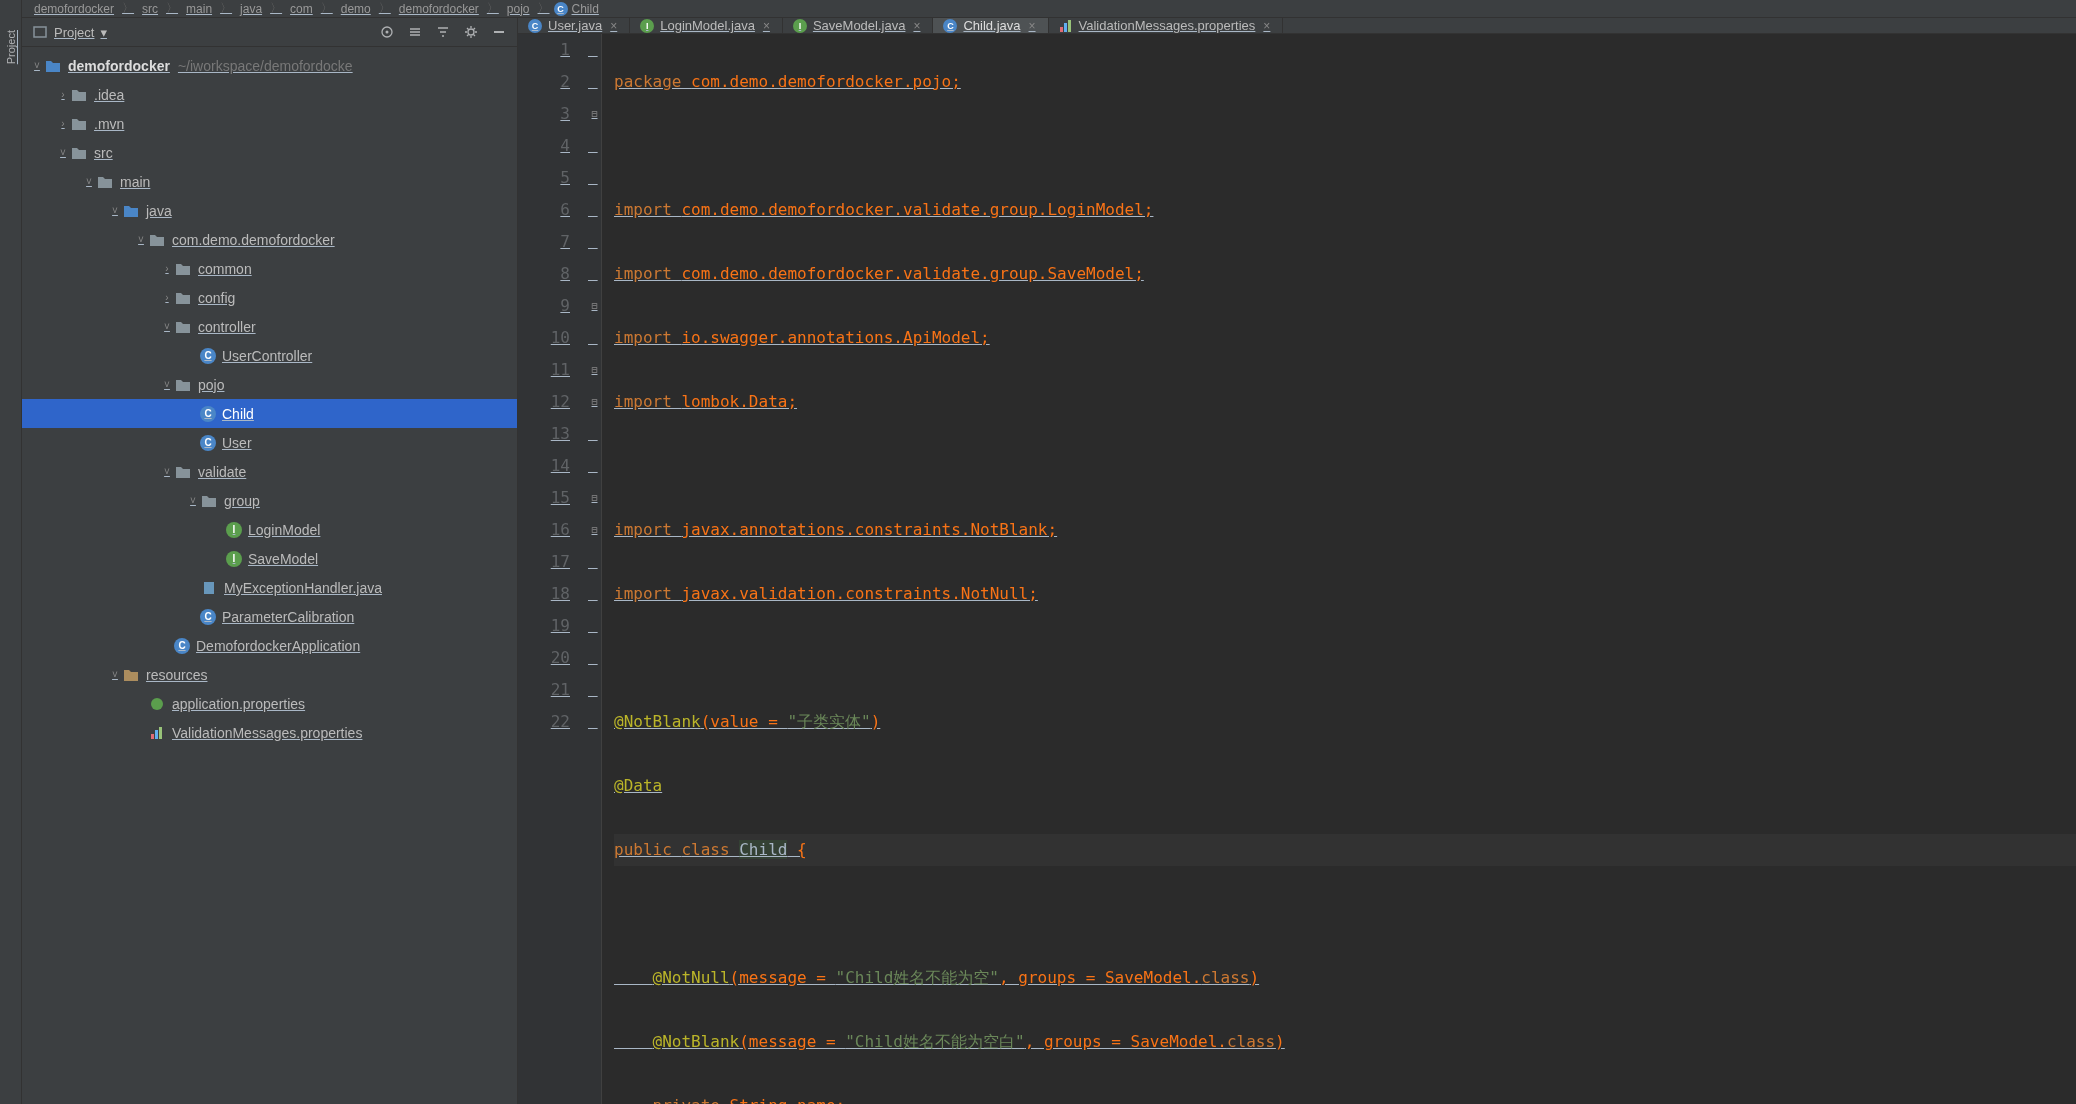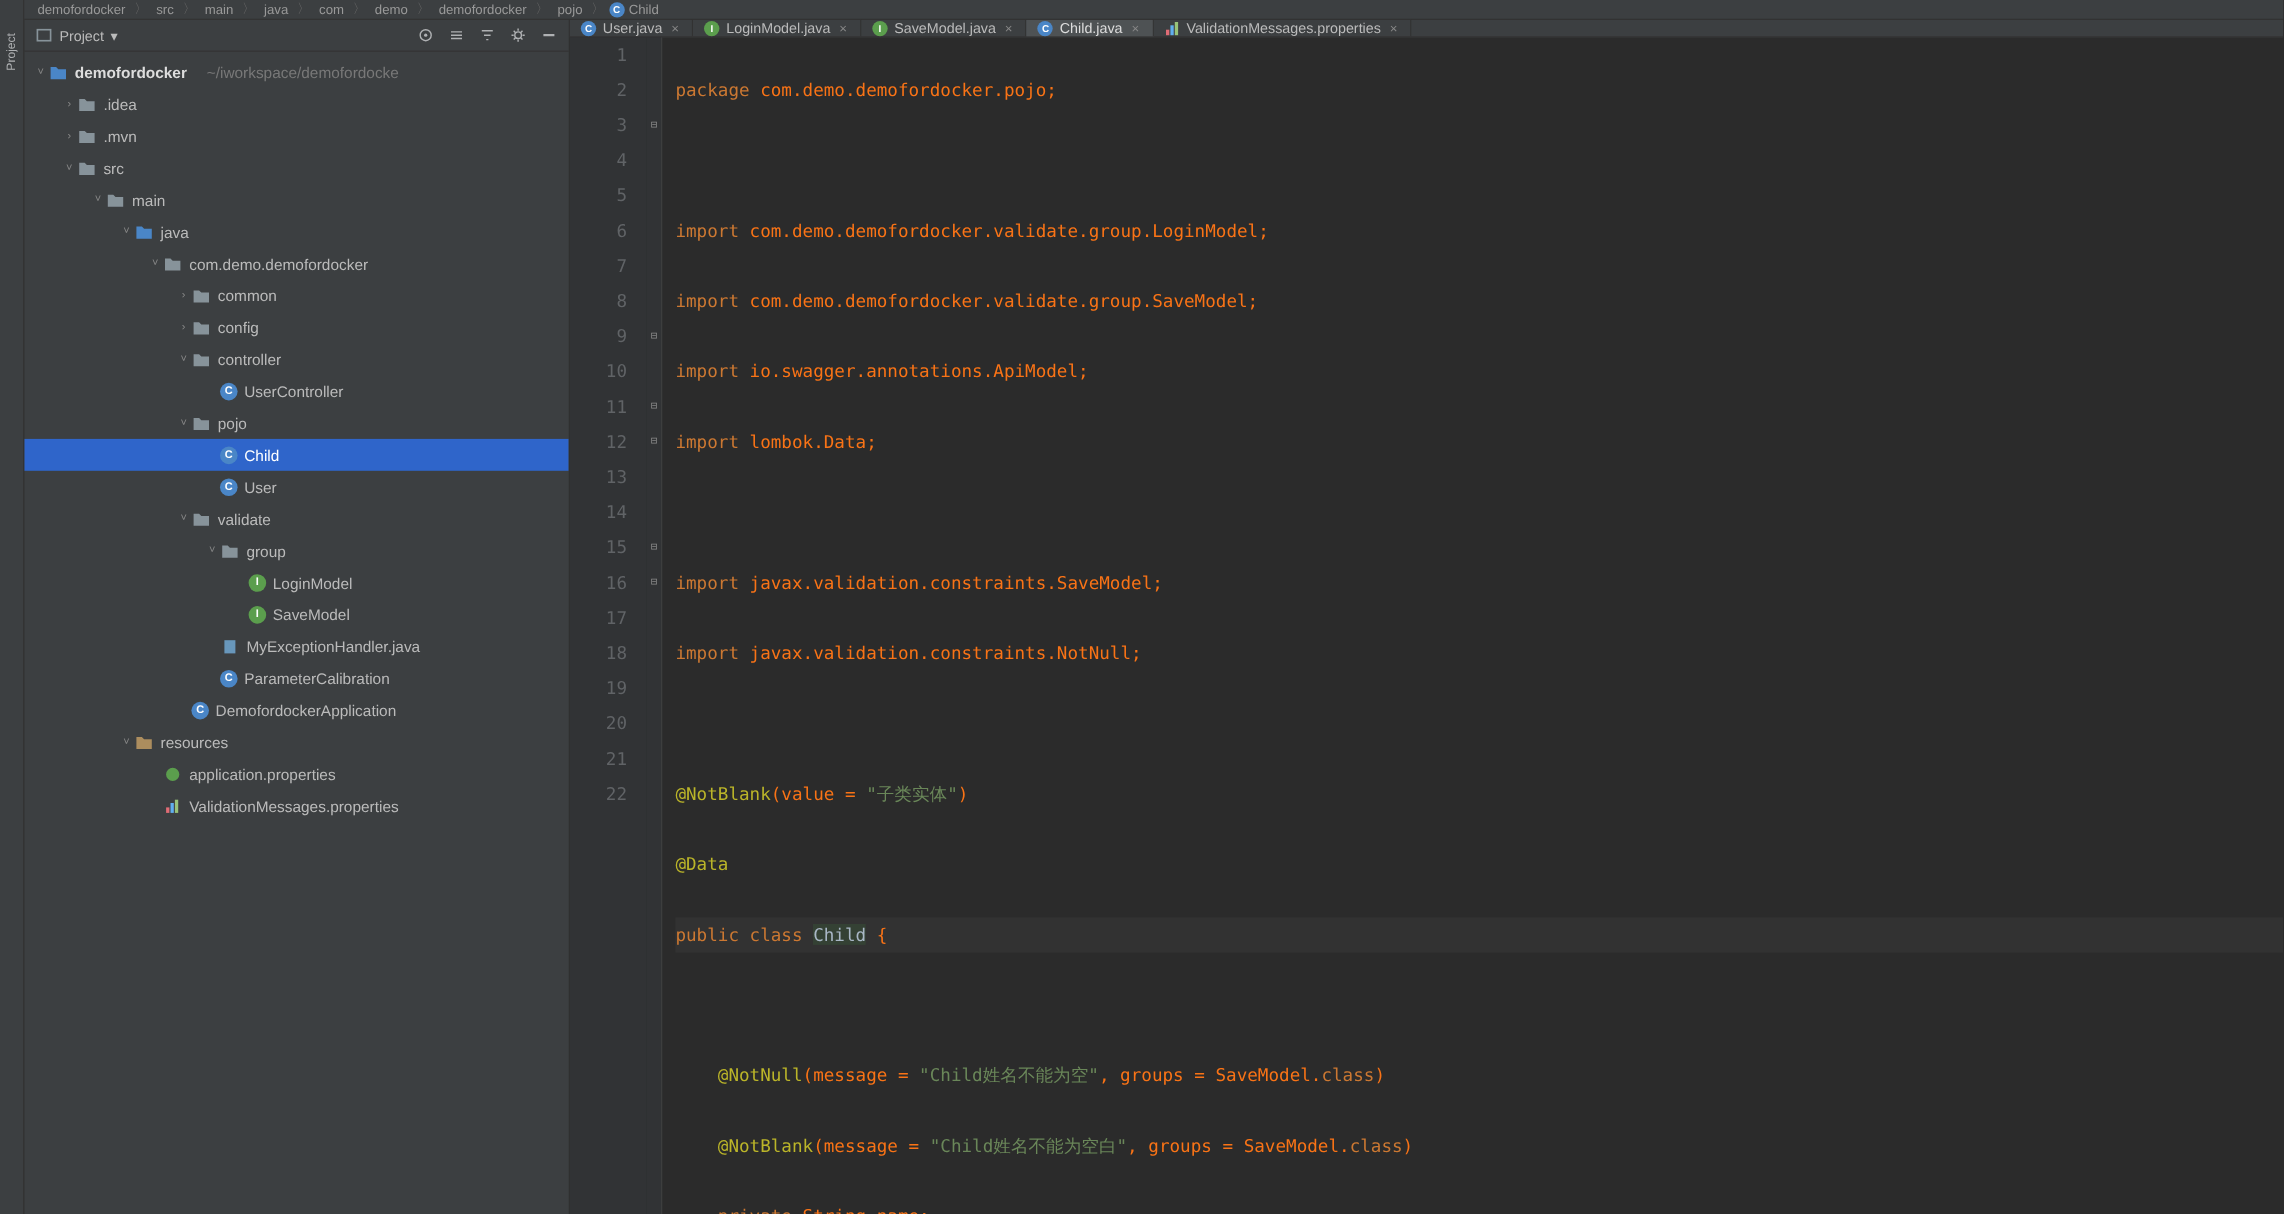--- a/index.html
+++ b/index.html
@@ -4,21 +4,21 @@
   <style>
     * { margin: 0; padding: 0; box-sizing: border-box; }
     body {
       font-family: -apple-system, BlinkMacSystemFont, 'Segoe UI', sans-serif;
       background: #2b2b2b;
       color: #a9b7c6;
       font-size: 13px;
       overflow: hidden;
       height: 100vh;
     }
-    .container { display: flex; height: 100vh; }
+    .container { display: flex; height: 100vh; text-decoration: underline; }
     
     
     .left-rail {
       width: 22px;
       background: #3c3f41;
       border-right: 1px solid #323232;
       display: flex;
       flex-direction: column;
       align-items: center;
       padding-top: 30px;
@@ -130,21 +130,21 @@
       color: #fff;
       font-size: 10px;
       font-weight: bold;
     }
     .java-icon { color: #6897bb; }
     .prop-icon { color: #5b9e4d; }
     .res-icon { color: #ac8d5e; }
     .tree-label { color: #bbb; }
     .tree-row.selected .tree-label { color: #fff; }
     .tree-label.bold { font-weight: bold; color: #ddd; }
-    .tree-path { color: #787878; margin-left: 18px; }
+    .tree-path { color: #787878; margin-left: 8px; }
     
     
     .editor-area { flex: 1; display: flex; flex-direction: column; background: #2b2b2b; }
     
     
     .tabs {
       display: flex;
       background: #3c3f41;
       border-bottom: 1px solid #323232;
       height: 32px;
@@ -607,21 +607,21 @@
               <div>&nbsp;</div>
           </div>
           <div class="code">
 <div class="code-line"><span class="kw">package </span><span class="default">com.demo.demofordocker.pojo;</span></div>
 <div class="code-line"></div>
 <div class="code-line"><span class="kw">import </span><span class="default">com.demo.demofordocker.validate.group.LoginModel;</span></div>
 <div class="code-line"><span class="kw">import </span><span class="default">com.demo.demofordocker.validate.group.SaveModel;</span></div>
 <div class="code-line"><span class="kw">import </span><span class="default">io.swagger.annotations.ApiModel;</span></div>
 <div class="code-line"><span class="kw">import </span><span class="default">lombok.Data;</span></div>
 <div class="code-line"></div>
-<div class="code-line"><span class="kw">import </span><span class="default">javax.validation.constraints.SaveModel;</span></div>
+<div class="code-line"><span class="kw">import </span><span class="default">javax.annotations.constraints.NotBlank;</span></div>
 <div class="code-line"><span class="kw">import </span><span class="default">javax.validation.constraints.NotNull;</span></div>
 <div class="code-line"></div>
 <div class="code-line"><span class="ann">@NotBlank</span><span class="default">(value = </span><span class="str">"子类实体"</span><span class="default">)</span></div>
 <div class="code-line"><span class="ann">@Data</span></div>
 <div class="code-line current"><span class="kw">public </span><span class="kw">class </span><span class="classname">Child</span><span class="default"> {</span></div>
 <div class="code-line"></div>
 <div class="code-line"><span>    </span><span class="ann">@NotNull</span><span class="default">(message = </span><span class="str">"Child姓名不能为空"</span><span class="default">, groups = SaveModel.</span><span class="kw">class</span><span class="default">)</span></div>
 <div class="code-line"><span>    </span><span class="ann">@NotBlank</span><span class="default">(message = </span><span class="str">"Child姓名不能为空白"</span><span class="default">, groups = SaveModel.</span><span class="kw">class</span><span class="default">)</span></div>
 <div class="code-line"><span>    </span><span class="kw">private </span><span class="default">String name;</span></div>
 

